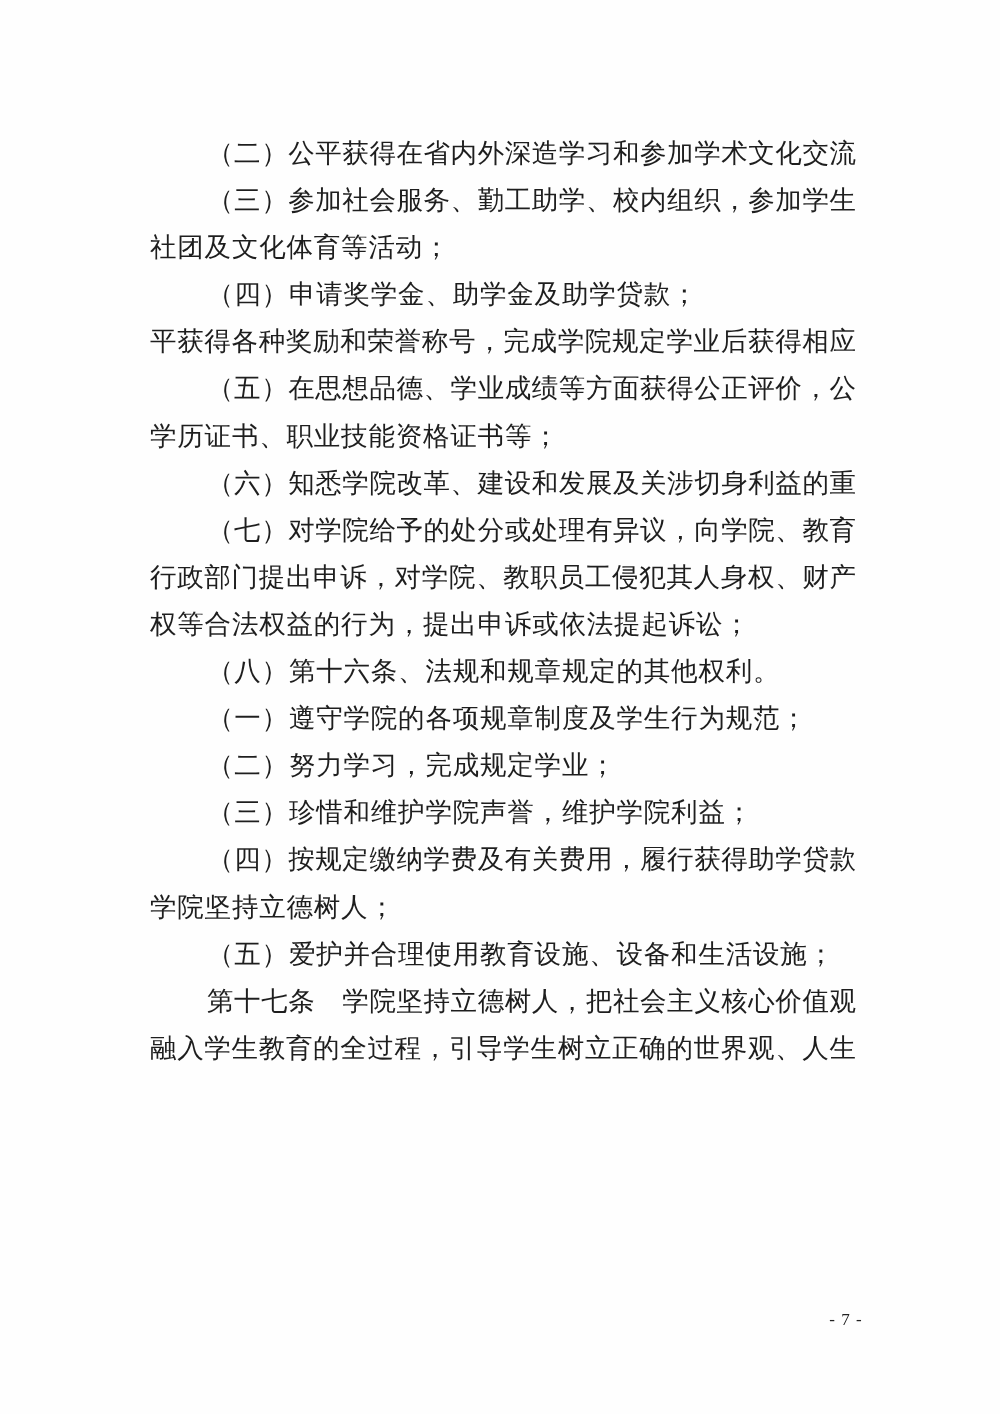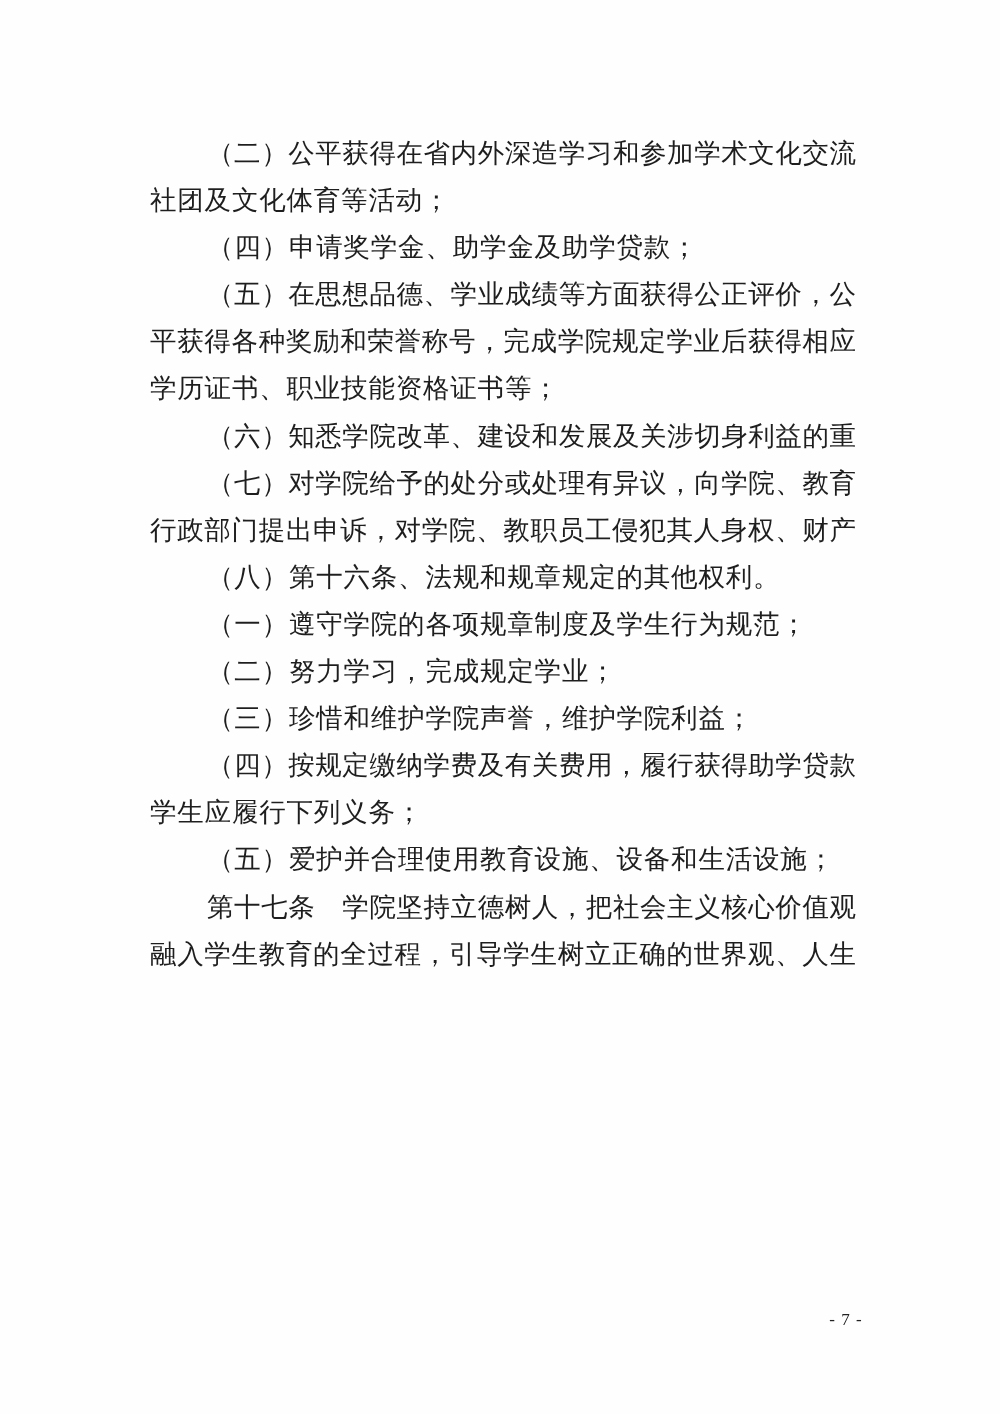--- a/index.html
+++ b/index.html
@@ -54,32 +54,34 @@
     text-align: center;
     white-space: nowrap;
   }
 </style>
 </head>
 <body>
 
 <div class="page">
   <div class="doc-body">
       <div class="line indent justify">（二）公平获得在省内外深造学习和参加学术文化交流</div>
+      <div class="line indent justify">（三）参加社会服务、勤工助学、校内组织，参加学生</div>
       <div class="line">社团及文化体育等活动；</div>
       <div class="line indent">（四）申请奖学金、助学金及助学贷款；</div>
+      <div class="line justify">平获得各种奖励和荣誉称号，完成学院规定学业后获得相应</div>
       <div class="line indent justify">（五）在思想品德、学业成绩等方面获得公正评价，公</div>
-      <div class="line justify">平获得各种奖励和荣誉称号，完成学院规定学业后获得相应</div>
       <div class="line">学历证书、职业技能资格证书等；</div>
       <div class="line indent justify">（六）知悉学院改革、建设和发展及关涉切身利益的重</div>
       <div class="line indent justify">（七）对学院给予的处分或处理有异议，向学院、教育</div>
       <div class="line justify">行政部门提出申诉，对学院、教职员工侵犯其人身权、财产</div>
+      <div class="line">权等合法权益的行为，提出申诉或依法提起诉讼；</div>
       <div class="line indent">（八）第十六条、法规和规章规定的其他权利。</div>
       <div class="line indent">（一）遵守学院的各项规章制度及学生行为规范；</div>
       <div class="line indent">（二）努力学习，完成规定学业；</div>
       <div class="line indent">（三）珍惜和维护学院声誉，维护学院利益；</div>
       <div class="line indent justify">（四）按规定缴纳学费及有关费用，履行获得助学贷款</div>
-      <div class="line">学生应履行下列义务；</div>
+      <div class="line">学院坚持立德树人；</div>
       <div class="line indent">（五）爱护并合理使用教育设施、设备和生活设施；</div>
       <div class="line indent justify">第十七条　学院坚持立德树人，把社会主义核心价值观</div>
       <div class="line justify">融入学生教育的全过程，引导学生树立正确的世界观、人生</div>
     </div>
   <div class="footer-pagenum">- 7 -</div>
 </div>
 
 </body></html>

